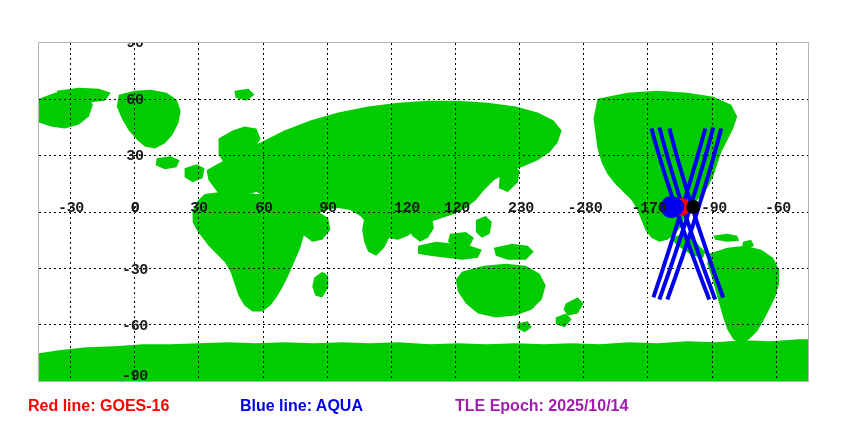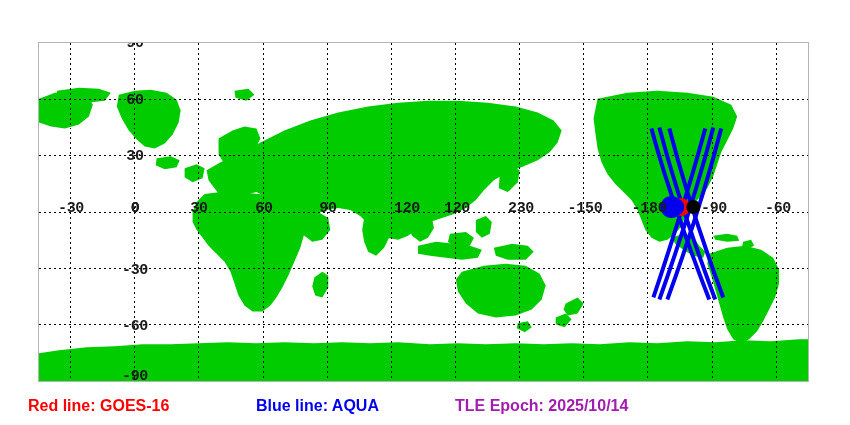--- a/index.html
+++ b/index.html
@@ -75,21 +75,21 @@
   .legend-entry {
     position: absolute;
     font-family: "Liberation Sans", sans-serif;
     font-size: 16px;
     font-weight: bold;
     white-space: nowrap;
     line-height: 1;
     top: 6px;
   }
   #legend-goes  { left: 28px;  color: #ff0000; }
-  #legend-aqua  { left: 256px; color: #0000ee; }
+  #legend-aqua  { left: 240px; color: #0000ee; }
   #legend-epoch { left: 455px; color: #a21caf; }
 </style>
 </head>
 <body>
 
 <div id="app">
 
   <div id="map-panel">
 
     <svg id="map-svg" viewBox="0 0 771 340" preserveAspectRatio="none">
@@ -265,22 +265,22 @@
 
     <div class="tick-layer">
       <span class="tick-label" style="left:32px;  top:165px;">-30</span>
       <span class="tick-label" style="left:96px;  top:165px;">0</span>
       <span class="tick-label" style="left:160px; top:165px;">30</span>
       <span class="tick-label" style="left:225px; top:165px;">60</span>
       <span class="tick-label" style="left:289px; top:165px;">90</span>
       <span class="tick-label" style="left:368px; top:165px;">120</span>
       <span class="tick-label" style="left:418px; top:165px;">120</span>
       <span class="tick-label" style="left:482px; top:165px;">230</span>
-      <span class="tick-label" style="left:546px; top:165px;">-150</span>
-      <span class="tick-label" style="left:610px; top:165px;">-180</span>
+      <span class="tick-label" style="left:546px; top:165px;">-280</span>
+      <span class="tick-label" style="left:610px; top:165px;">-170</span>
       <span class="tick-label" style="left:675px; top:165px;">-90</span>
       <span class="tick-label" style="left:739px; top:165px;">-60</span>
     </div>
 
     <div class="tick-layer">
       <span class="tick-label" style="left:96px; top:0px;">90</span>
       <span class="tick-label" style="left:96px; top:56.7px;">60</span>
       <span class="tick-label" style="left:96px; top:113.3px;">30</span>
       <span class="tick-label" style="left:96px; top:165px;">0</span>
       <span class="tick-label" style="left:96px; top:226.7px;">-30</span>

